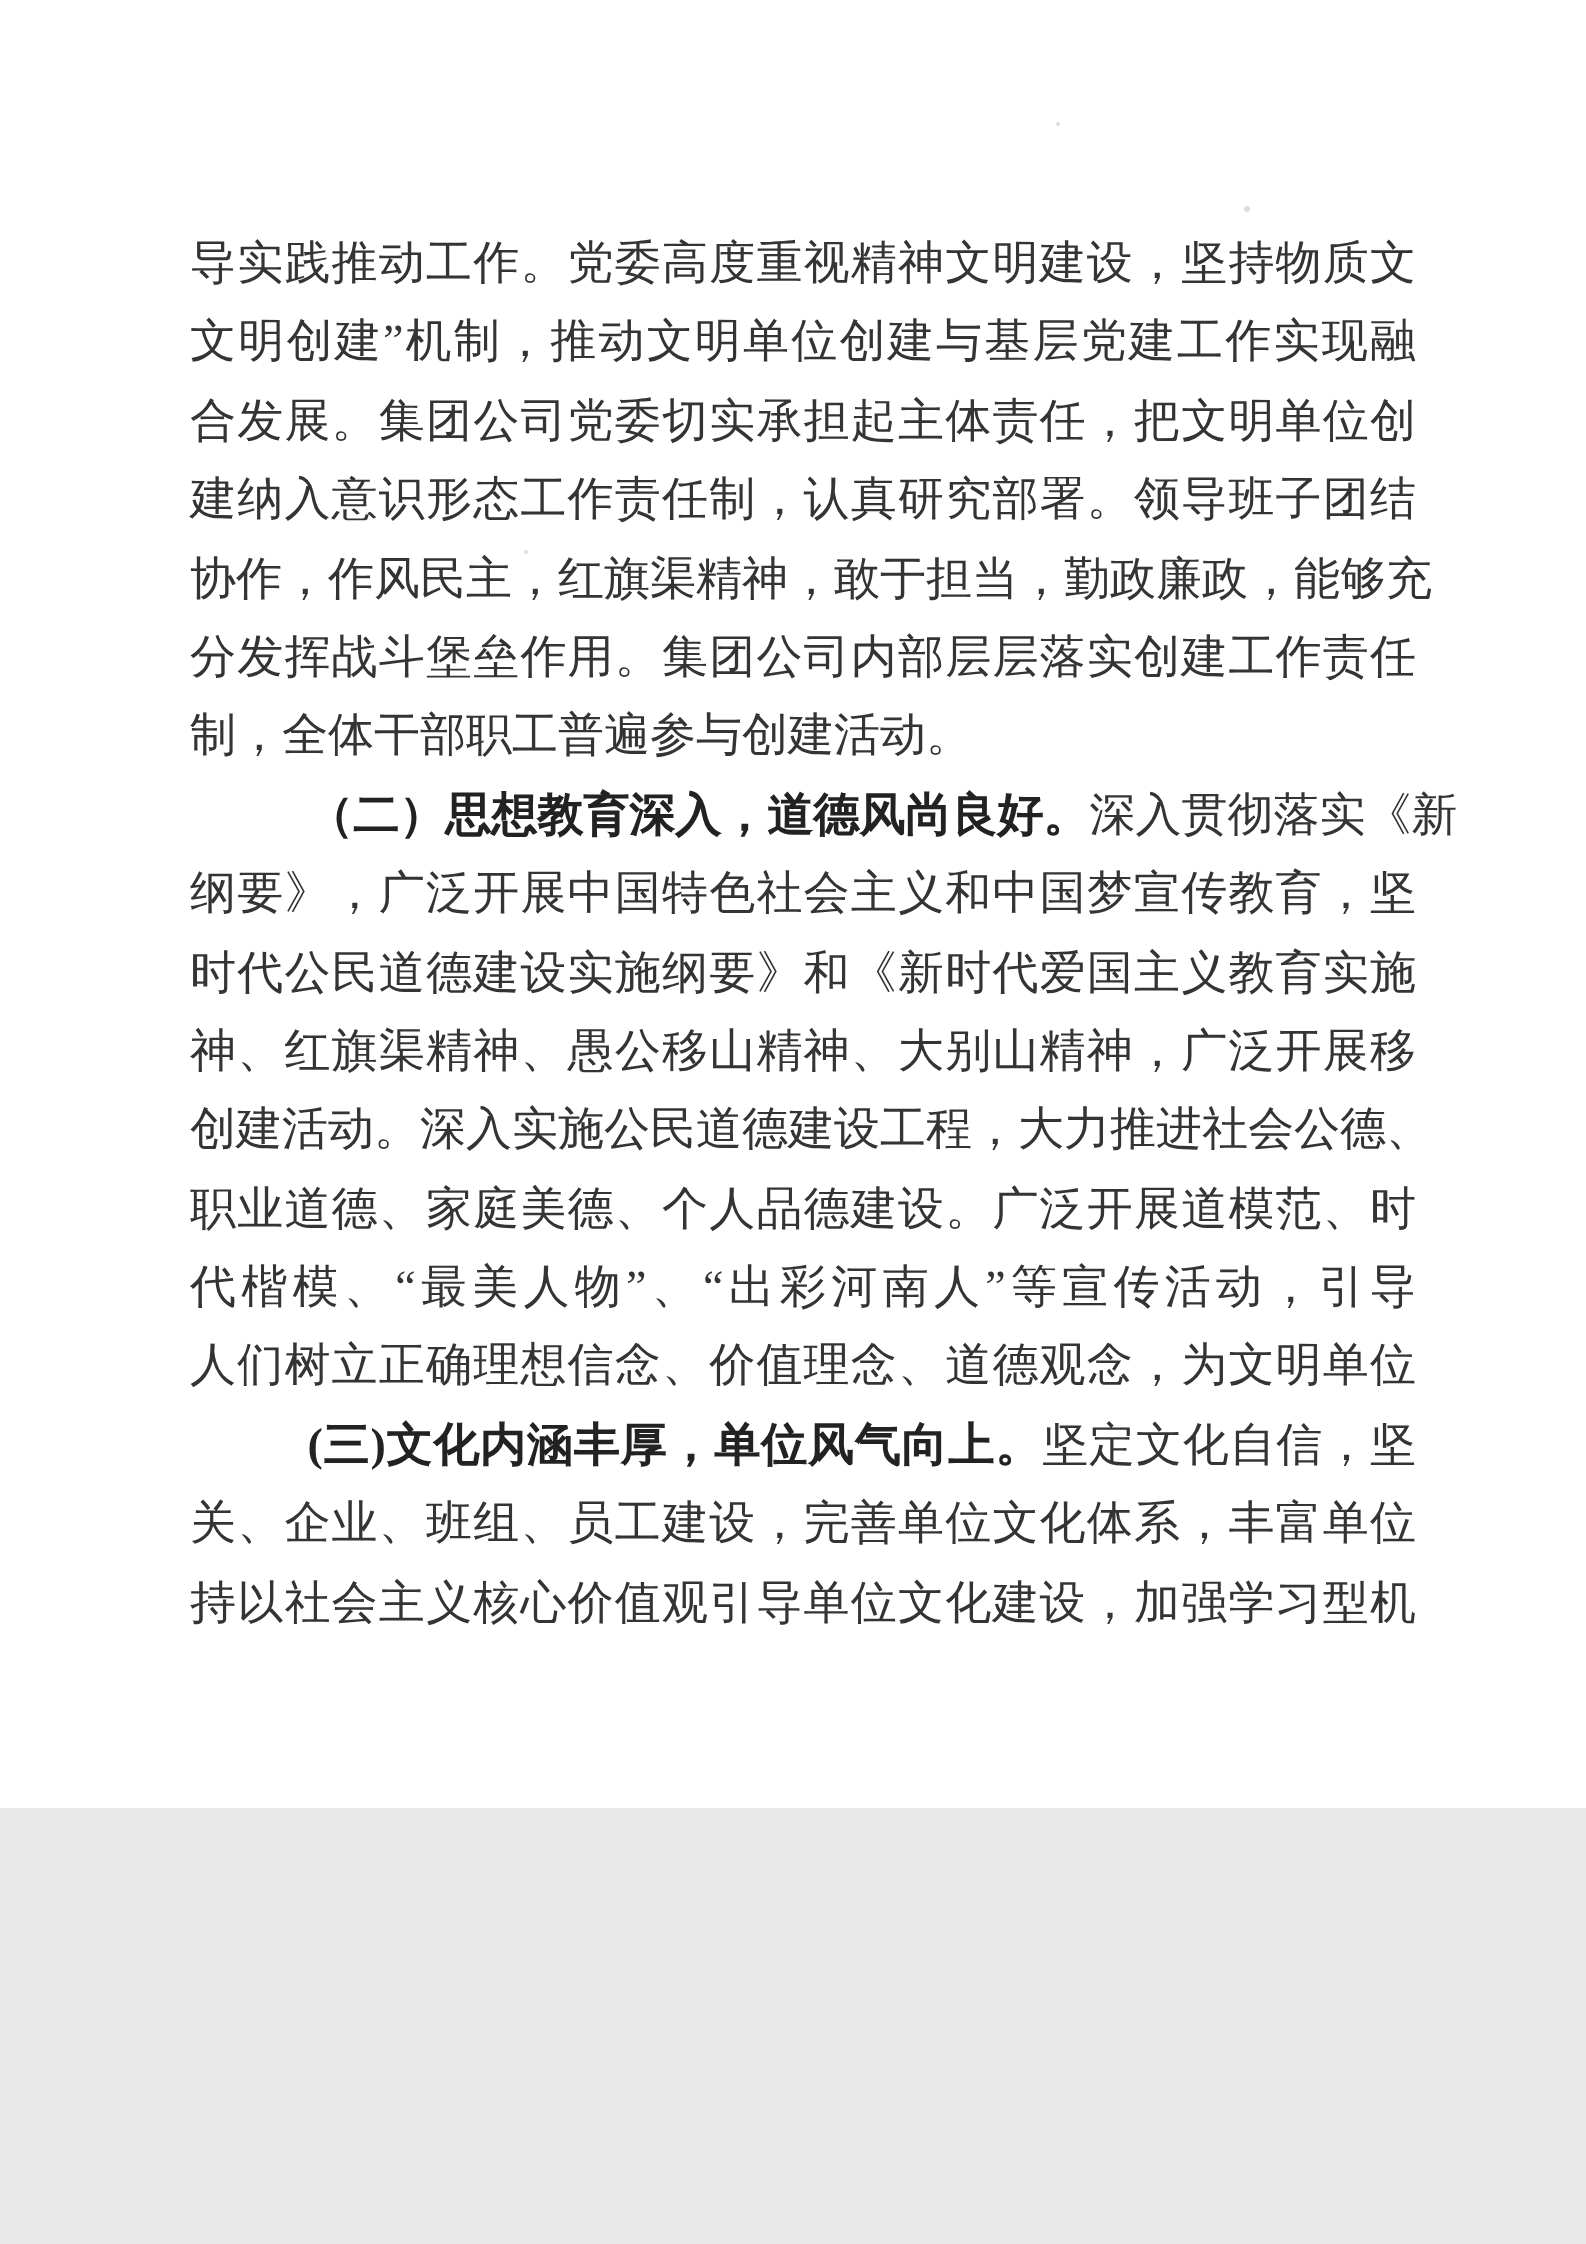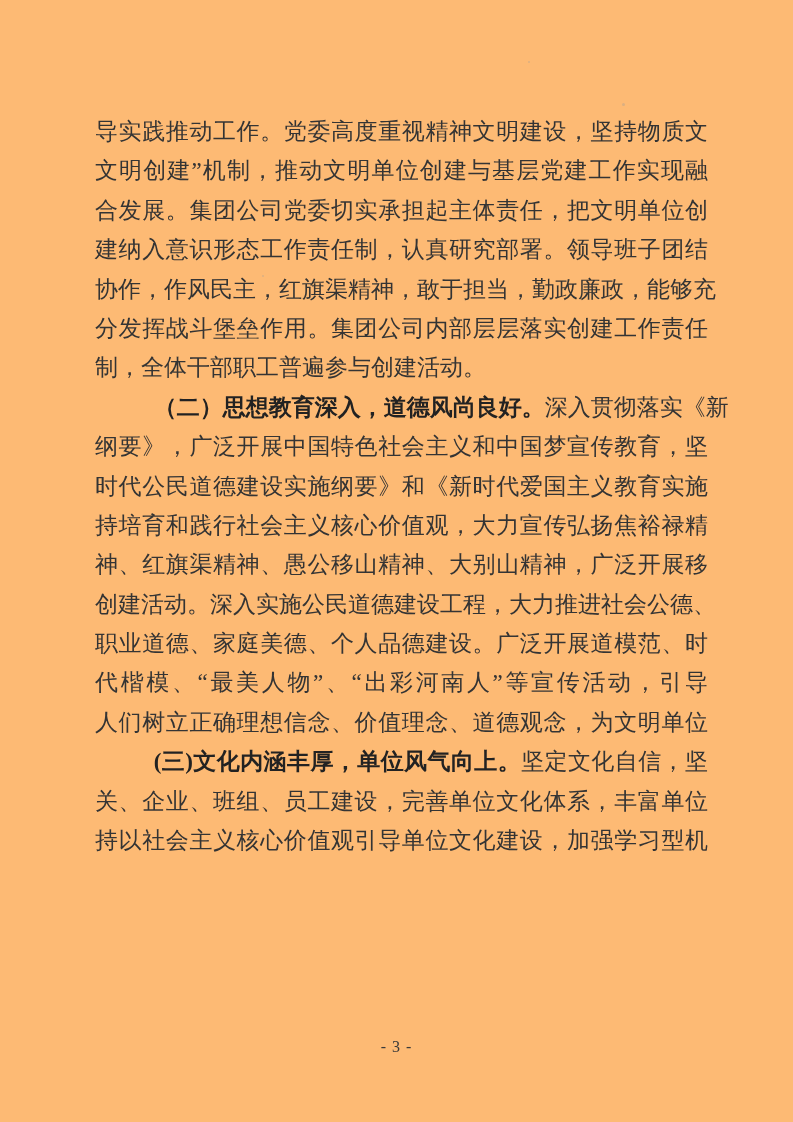--- a/index.html
+++ b/index.html
@@ -3,23 +3,23 @@
 <meta charset="utf-8">
 <style>
   html, body {
     margin: 0;
     padding: 0;
     background: #e8e8e8;
   }
   .page {
     position: relative;
     width: 793px;
-    height: 1122px;
+    height: 904px;
     margin: 0 auto;
-    background: #fdba74;
+    background: #ffffff;
     overflow: hidden;
     font-family: "Liberation Serif", "DejaVu Serif", serif;
     color: #333;
   }
   .text-block {
     position: absolute;
     left: 95px;
     top: 112px;
     width: 613px;
   }
@@ -76,21 +76,20 @@
       <div class="line"><span class="seg">导实践推动工作。党委高度重视精神文明建设，坚持物质文</span></div>
       <div class="line"><span class="seg">文明创建”机制，推动文明单位创建与基层党建工作实现融</span></div>
       <div class="line"><span class="seg">合发展。集团公司党委切实承担起主体责任，把文明单位创</span></div>
       <div class="line"><span class="seg">建纳入意识形态工作责任制，认真研究部署。领导班子团结</span></div>
       <div class="line"><span class="seg">协作，作风民主，红旗渠精神，敢于担当，勤政廉政，能够充</span></div>
       <div class="line"><span class="seg">分发挥战斗堡垒作用。集团公司内部层层落实创建工作责任</span></div>
       <div class="line short"><span class="seg">制，全体干部职工普遍参与创建活动。</span></div>
       <div class="line indent"><span class="seg bold">（二）思想教育深入，道德风尚良好。</span><span class="seg">深入贯彻落实《新</span></div>
       <div class="line"><span class="seg">纲要》，广泛开展中国特色社会主义和中国梦宣传教育，坚</span></div>
       <div class="line"><span class="seg">时代公民道德建设实施纲要》和《新时代爱国主义教育实施</span></div>
-      <div class="line"><span class="seg">持培育和践行社会主义核心价值观，大力宣传弘扬焦裕禄精</span></div>
       <div class="line"><span class="seg">神、红旗渠精神、愚公移山精神、大别山精神，广泛开展移</span></div>
       <div class="line"><span class="seg">创建活动。深入实施公民道德建设工程，大力推进社会公德、</span></div>
       <div class="line"><span class="seg">职业道德、家庭美德、个人品德建设。广泛开展道模范、时</span></div>
       <div class="line"><span class="seg">代楷模、“最美人物”、“出彩河南人”等宣传活动，引导</span></div>
       <div class="line"><span class="seg">人们树立正确理想信念、价值理念、道德观念，为文明单位</span></div>
       <div class="line indent"><span class="seg bold">(三)文化内涵丰厚，单位风气向上。</span><span class="seg">坚定文化自信，坚</span></div>
       <div class="line"><span class="seg">关、企业、班组、员工建设，完善单位文化体系，丰富单位</span></div>
       <div class="line"><span class="seg">持以社会主义核心价值观引导单位文化建设，加强学习型机</span></div>
     </div>
 

